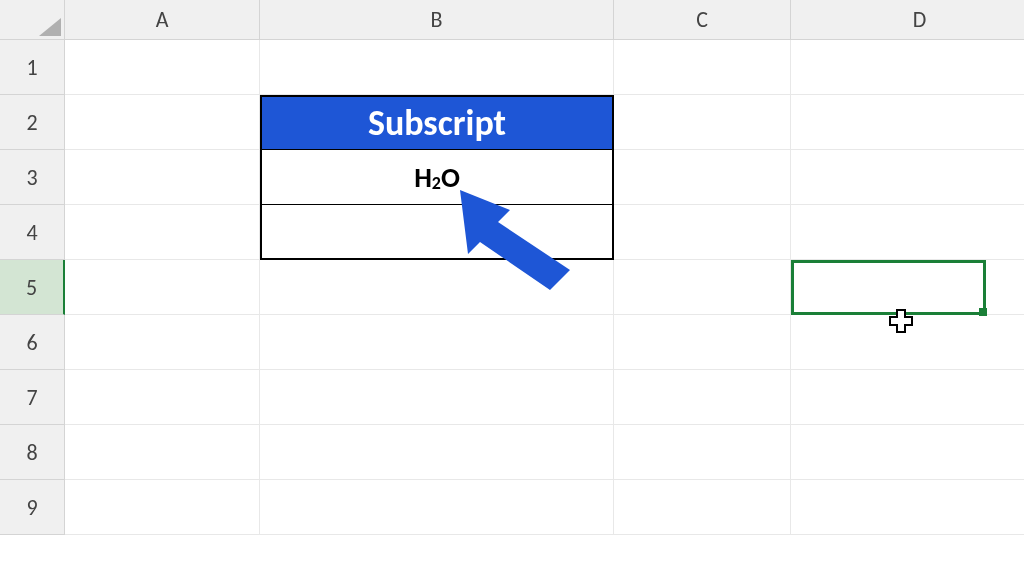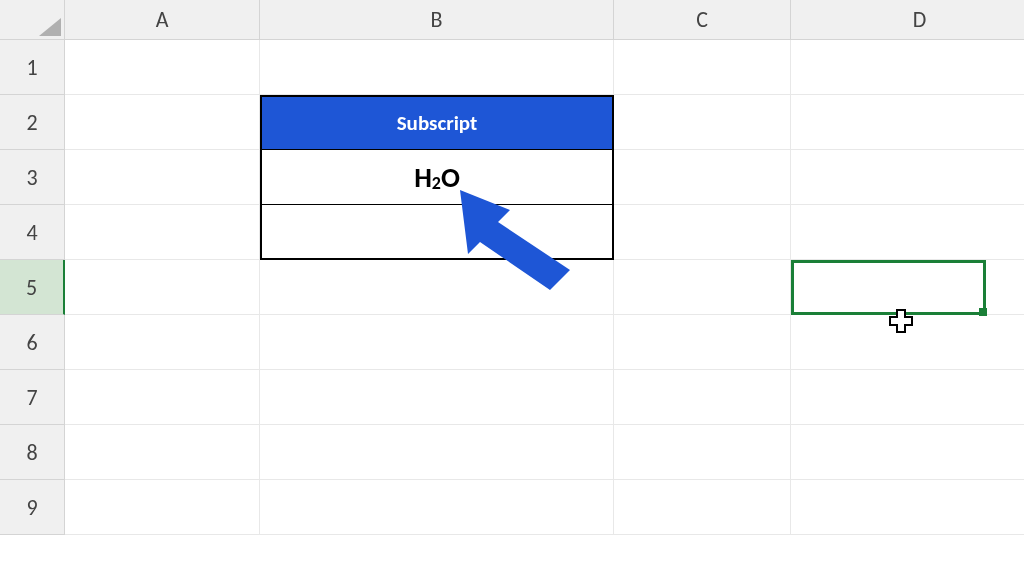--- a/index.html
+++ b/index.html
@@ -93,21 +93,21 @@
       border-bottom: 1px solid #e8e8e8;
       display: flex;
       align-items: center;
       justify-content: center;
       position: relative;
     }
     .cell-b2 {
       background: #1e56d6;
       color: #ffffff;
       font-weight: bold;
-      font-size: 21px;
+      font-size: 36px;
       border: 2px solid #000;
       border-bottom: 1px solid #000;
     }
     .cell-b3 {
       background: #ffffff;
       color: #000;
       font-weight: bold;
       font-size: 28px;
       border-left: 2px solid #000;
       border-right: 2px solid #000;

